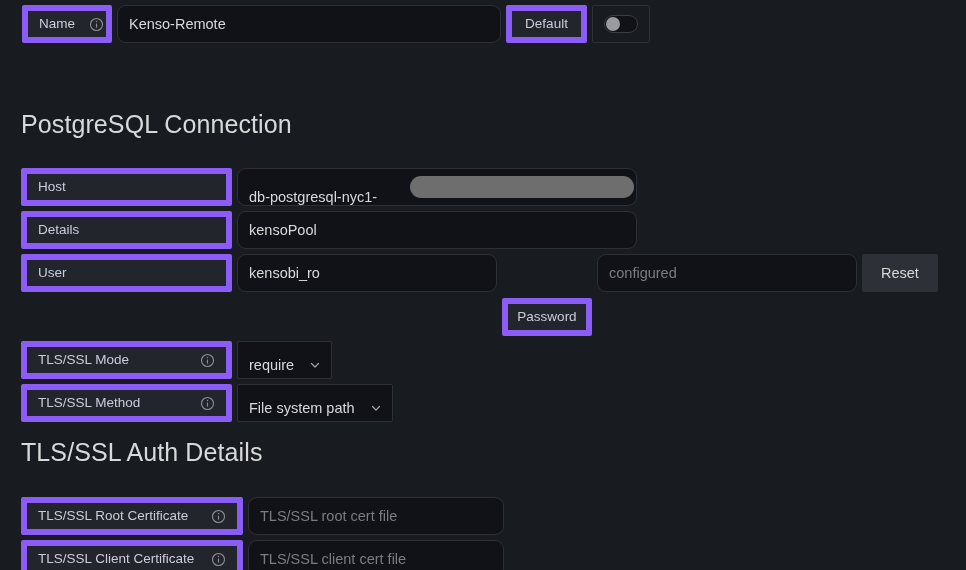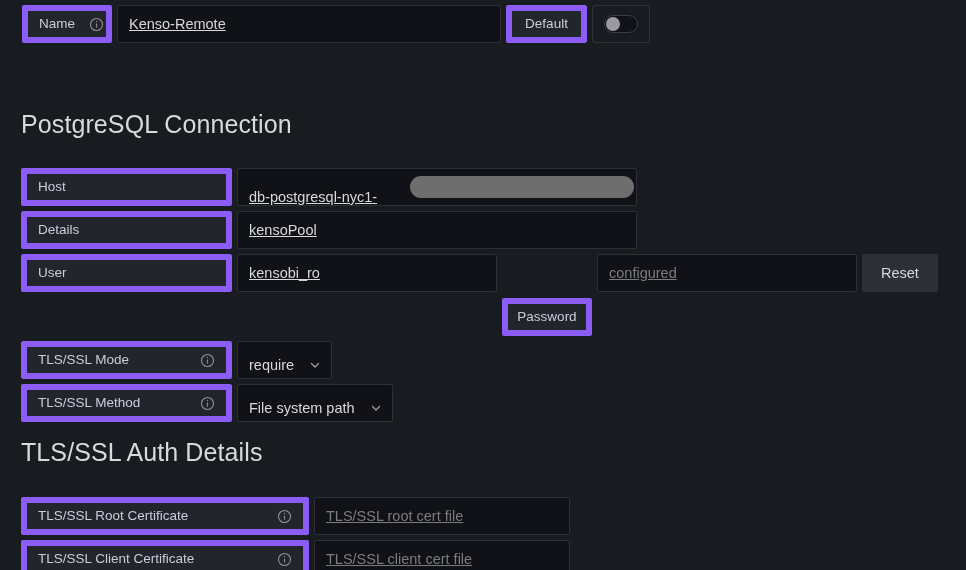--- a/index.html
+++ b/index.html
@@ -42,32 +42,31 @@
     font-size: 13.5px;
     color: #ccccdc;
     white-space: nowrap;
   }
   .label-box .ltext { line-height: 1; }
   .gap { width: 5px; flex: none; }
 
   .input-box {
     background: #111217;
     border: 1px solid #2e3036;
-    border-radius: 2px;
+    border-radius: 9px;
     height: 38px;
     box-sizing: border-box;
     padding: 0 11px;
     display: flex;
     align-items: center;
     font-size: 14.5px;
     color: #d8d9da;
     overflow: hidden;
     position: relative;
     white-space: nowrap;
-    text-decoration: underline;
   }
   .input-box.placeholder { color: #7b7c80; }
 
   
   .info-icon {
     display: inline-flex;
     align-items: center;
     justify-content: center;
     width: 15px;
     height: 15px;
@@ -176,21 +175,21 @@
   .w-name-input  { width: 384px; }
   .w-default     { width: 81px; justify-content: center; }
 
   .w-pg-label    { width: 211px; }
   .w-host-input  { width: 400px; align-items: flex-end; }
   .w-db-input    { width: 400px; }
   .w-user-input  { width: 260px; }
   .w-pass-label  { width: 90px; justify-content: center; margin-top: 44px; }
   .w-pass-input  { width: 260px; }
 
-  .w-tls-label   { width: 288px; }
+  .w-tls-label   { width: 222px; }
   .w-tls-input   { width: 256px; }
 </style>
 </head>
 <body>
 
 <div class="page">
 
   <div class="row" id="name-row">
     <div class="label-box w-name-label">
       <span class="ltext">Name</span>

